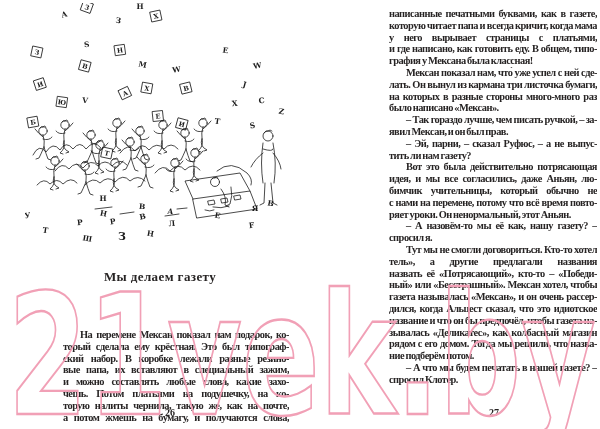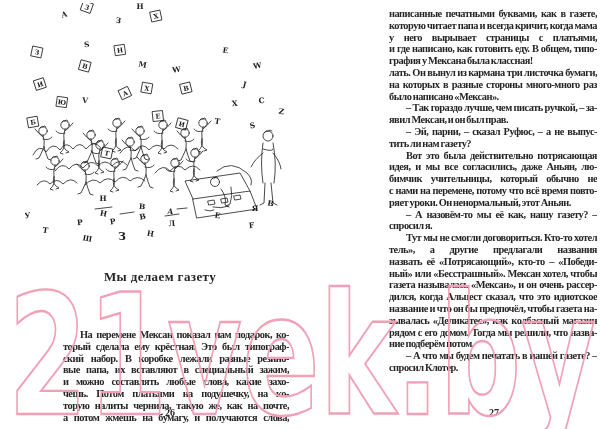--- a/index.html
+++ b/index.html
@@ -278,20 +278,21 @@
       <div class="line">а потом жмёшь на бумагу, и получаются слова,</div>
     </div>
   <div id="pn-left" class="pagenum">26</div>
 
   <div id="right-lines">
       <div class="line">написанные печатными буквами, как в газете,</div>
       <div class="line">которую читает папа и всегда кричит, когда мама</div>
       <div class="line">у него вырывает страницы с платьями, рекламой</div>
       <div class="line">и где написано, как готовить еду. В общем, типо-</div>
       <div class="line end">графия у Мексана была классная!</div>
+      <div class="line ind">Мексан показал нам, что́ уже успел с ней сде-</div>
       <div class="line">лать. Он вынул из кармана три листочка бумаги,</div>
       <div class="line">на которых в разные стороны много-много раз</div>
       <div class="line end">было написано «Мексан».</div>
       <div class="line ind">– Так гораздо лучше, чем писать ручкой, – за-</div>
       <div class="line end">явил Мексан, и он был прав.</div>
       <div class="line ind">– Эй, парни, – сказал Руфюс, – а не выпус-</div>
       <div class="line end">тить ли нам газету?</div>
       <div class="line ind">Вот это была действительно потрясающая</div>
       <div class="line">идея, и мы все согласились, даже Аньян, лю-</div>
       <div class="line">бимчик учительницы, который обычно не играет</div>

